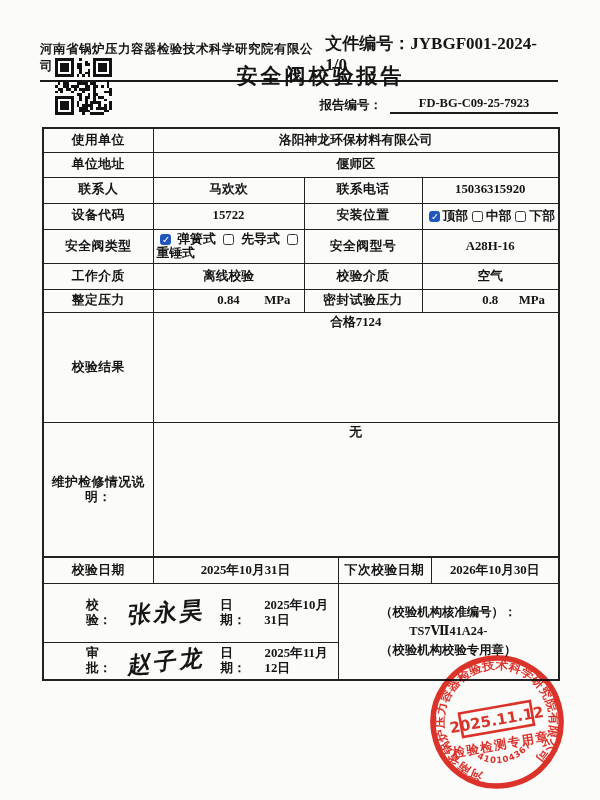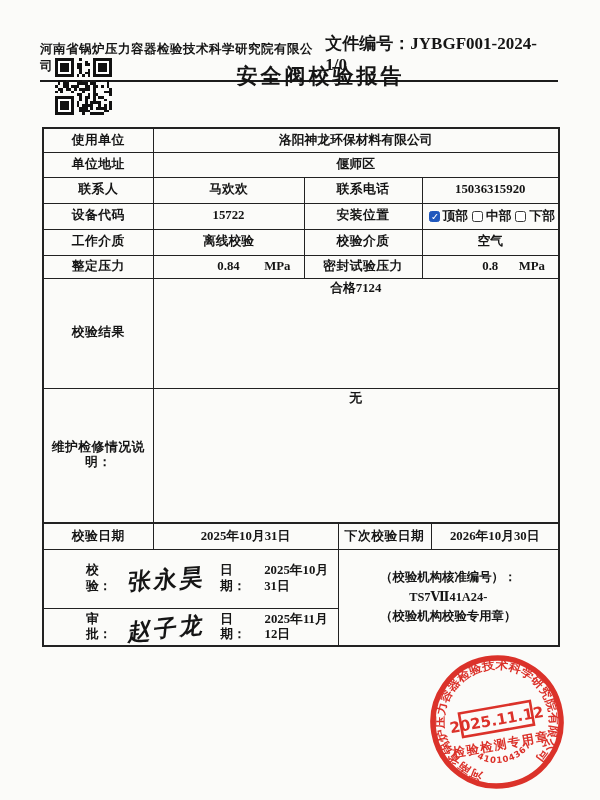--- a/index.html
+++ b/index.html
@@ -62,21 +62,21 @@
   }
   .cb.on { background:#1f57bd; border-color:#1f57bd; }
   .cb.on::after {
     content:"✓"; position:absolute; left:0; top:-1px; width:11px; text-align:center;
     color:#fff; font-size:9.5px; font-weight:bold; line-height:11px;
     font-family:"DejaVu Sans",sans-serif;
   }
 
   
   .sigcell { text-align:left; padding-left:42px; }
-  .sigline { display:flex; align-items:flex-end; }
+  .sigline { display:flex; align-items:center; }
   .sigline .slab { font-size:12.8px; }
   .sig {
     display:inline-block; font-size:23px; font-weight:bold; letter-spacing:3px;
     transform:rotate(-4deg) skewX(-9deg); margin:0 14px 0 12px; white-space:nowrap;
   }
   .sig2 { transform:rotate(-6deg) skewX(-12deg); }
   .sigline .sdate { margin-left:14px; }
   .orgcell div { font-size:12.4px; line-height:1.55; }
 
   
@@ -224,20 +224,24 @@
         <rect x="15" y="1" width="5" height="5" fill="#fff"></rect>
         <rect x="16" y="2" width="3" height="3" fill="#111"></rect>
         <rect x="0" y="14" width="7" height="7" fill="#111"></rect>
         <rect x="1" y="15" width="5" height="5" fill="#fff"></rect>
         <rect x="2" y="16" width="3" height="3" fill="#111"></rect>
       </svg>
   </div>
 
   <div class="title">安全阀校验报告</div>
 
+  <div class="reportno">
+    <span class="lbl">报告编号：</span>
+    <span class="val">FD-BG-C09-25-7923</span>
+  </div>
 
   <div class="tblwrap">
     <table class="tblA">
       <colgroup>
           <col style="width:110px">
           <col style="width:151px">
           <col style="width:118px">
           <col style="width:137px">
         </colgroup>
       <tbody>
@@ -262,20 +266,35 @@
         <td>
           <span class="cbrow">
             <span class="cb on"></span>
                 <span>顶部</span>
             <span class="cb"></span>
                 <span>中部</span>
             <span class="cb"></span>
                 <span>下部</span>
           </span>
         </td>
+      </tr>
+      <tr style="height:30px">
+        <td class="lab">安全阀类型</td>
+        <td>
+          <span class="cbrow">
+            <span class="cb on"></span>
+                <span>弹簧式</span>
+            <span class="cb"></span>
+                <span>先导式</span>
+            <span class="cb"></span>
+                <span>重锤式</span>
+          </span>
+        </td>
+        <td class="lab">安全阀型号</td>
+        <td>A28H-16</td>
       </tr>
       <tr style="height:26px">
         <td class="lab">工作介质</td>
         <td>离线校验</td>
         <td class="lab">校验介质</td>
         <td>空气</td>
       </tr>
       <tr style="height:23px">
         <td class="lab">整定压力</td>
         <td class="pres"><span>0.84</span><span class="unit">MPa</span></td>

